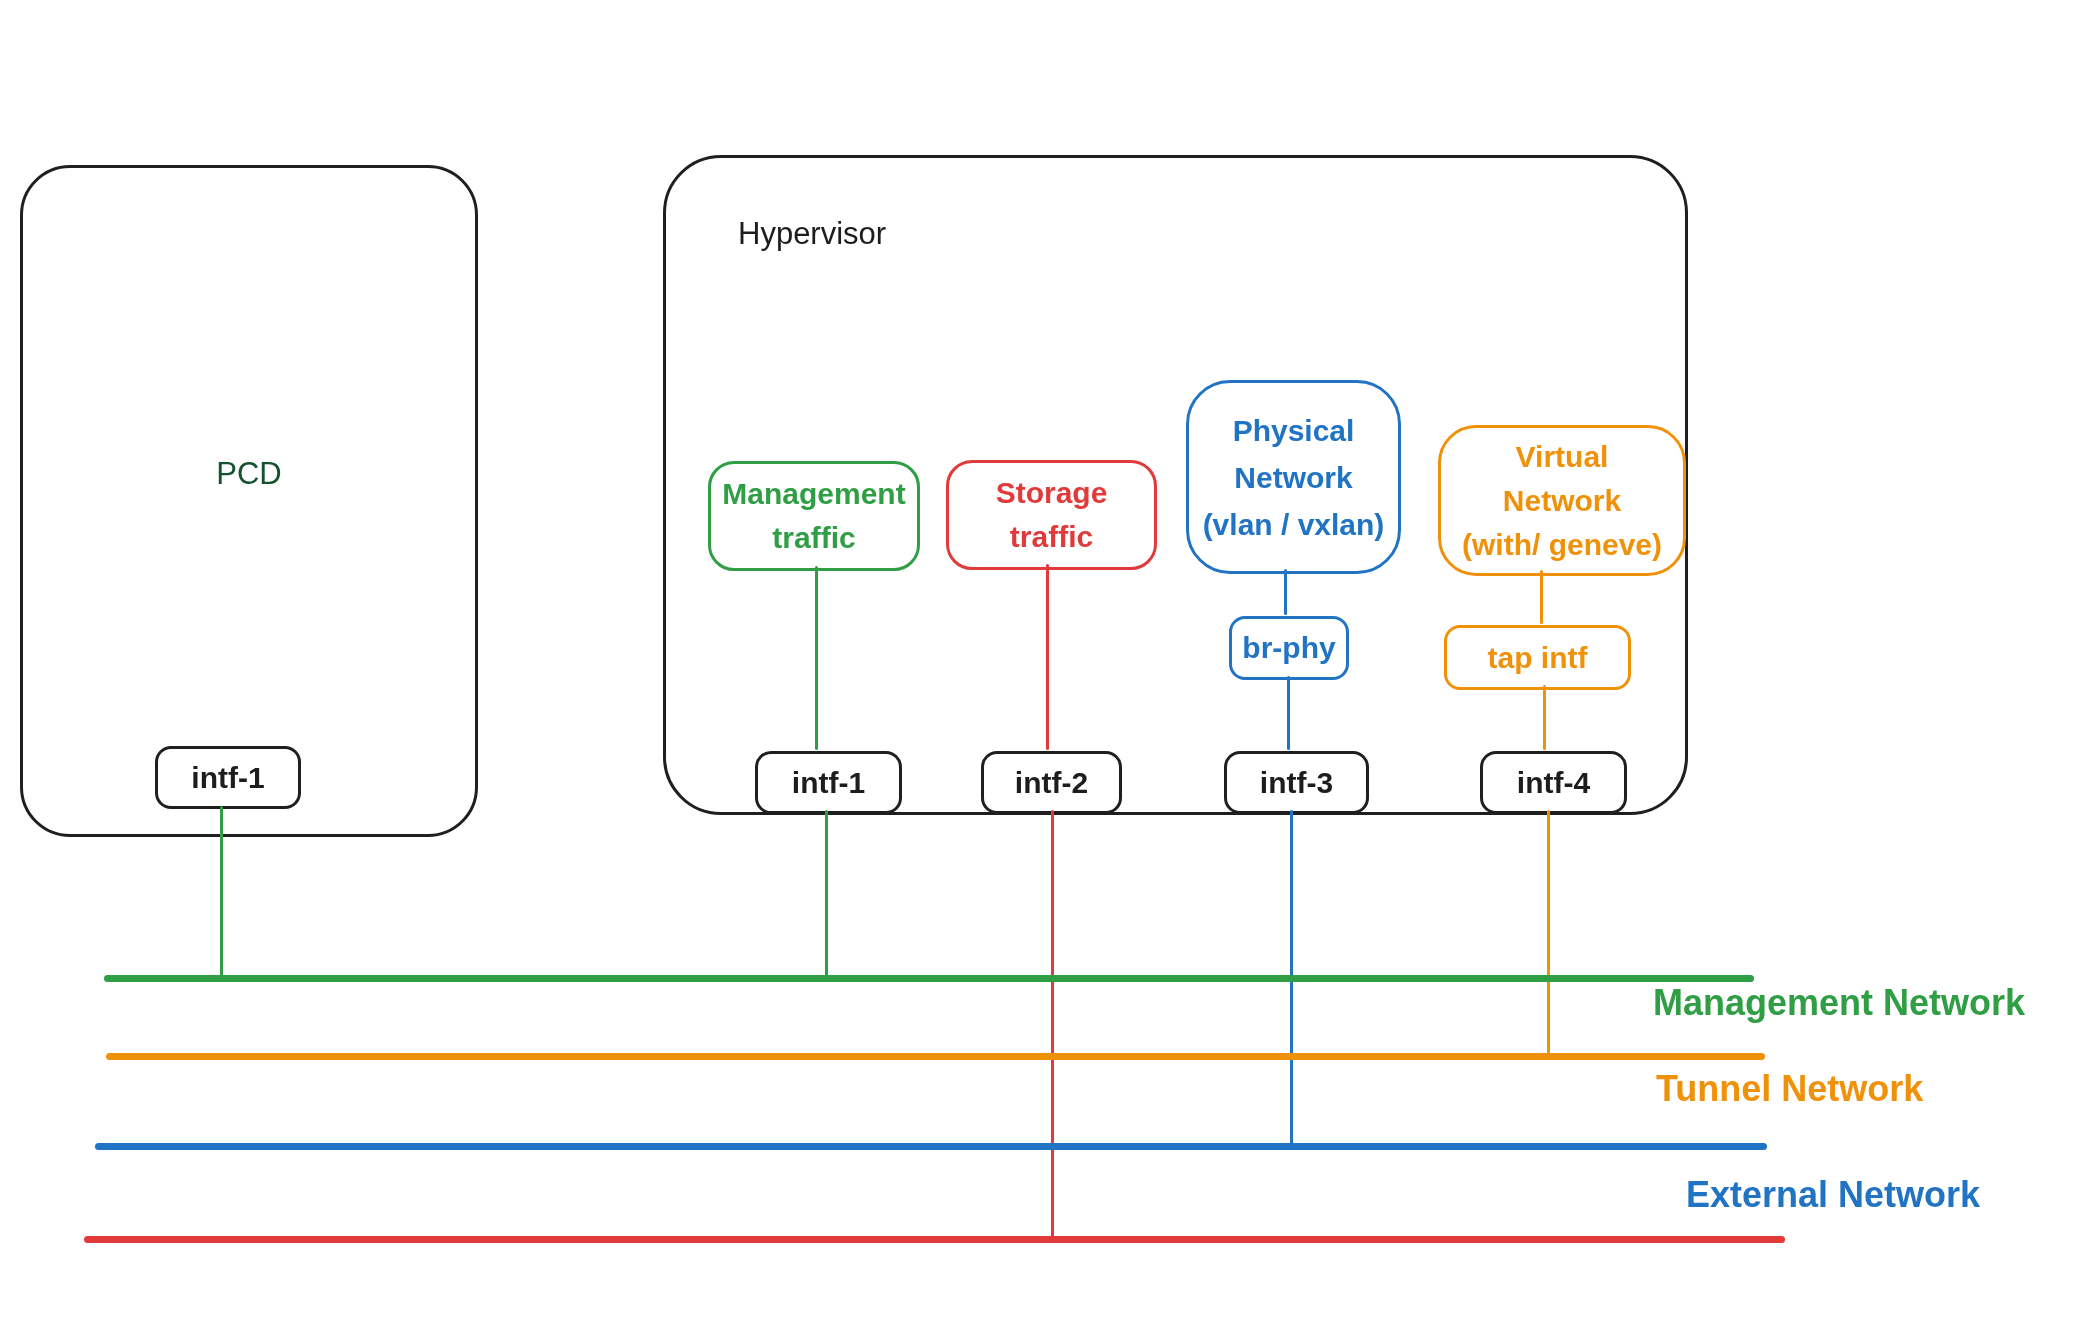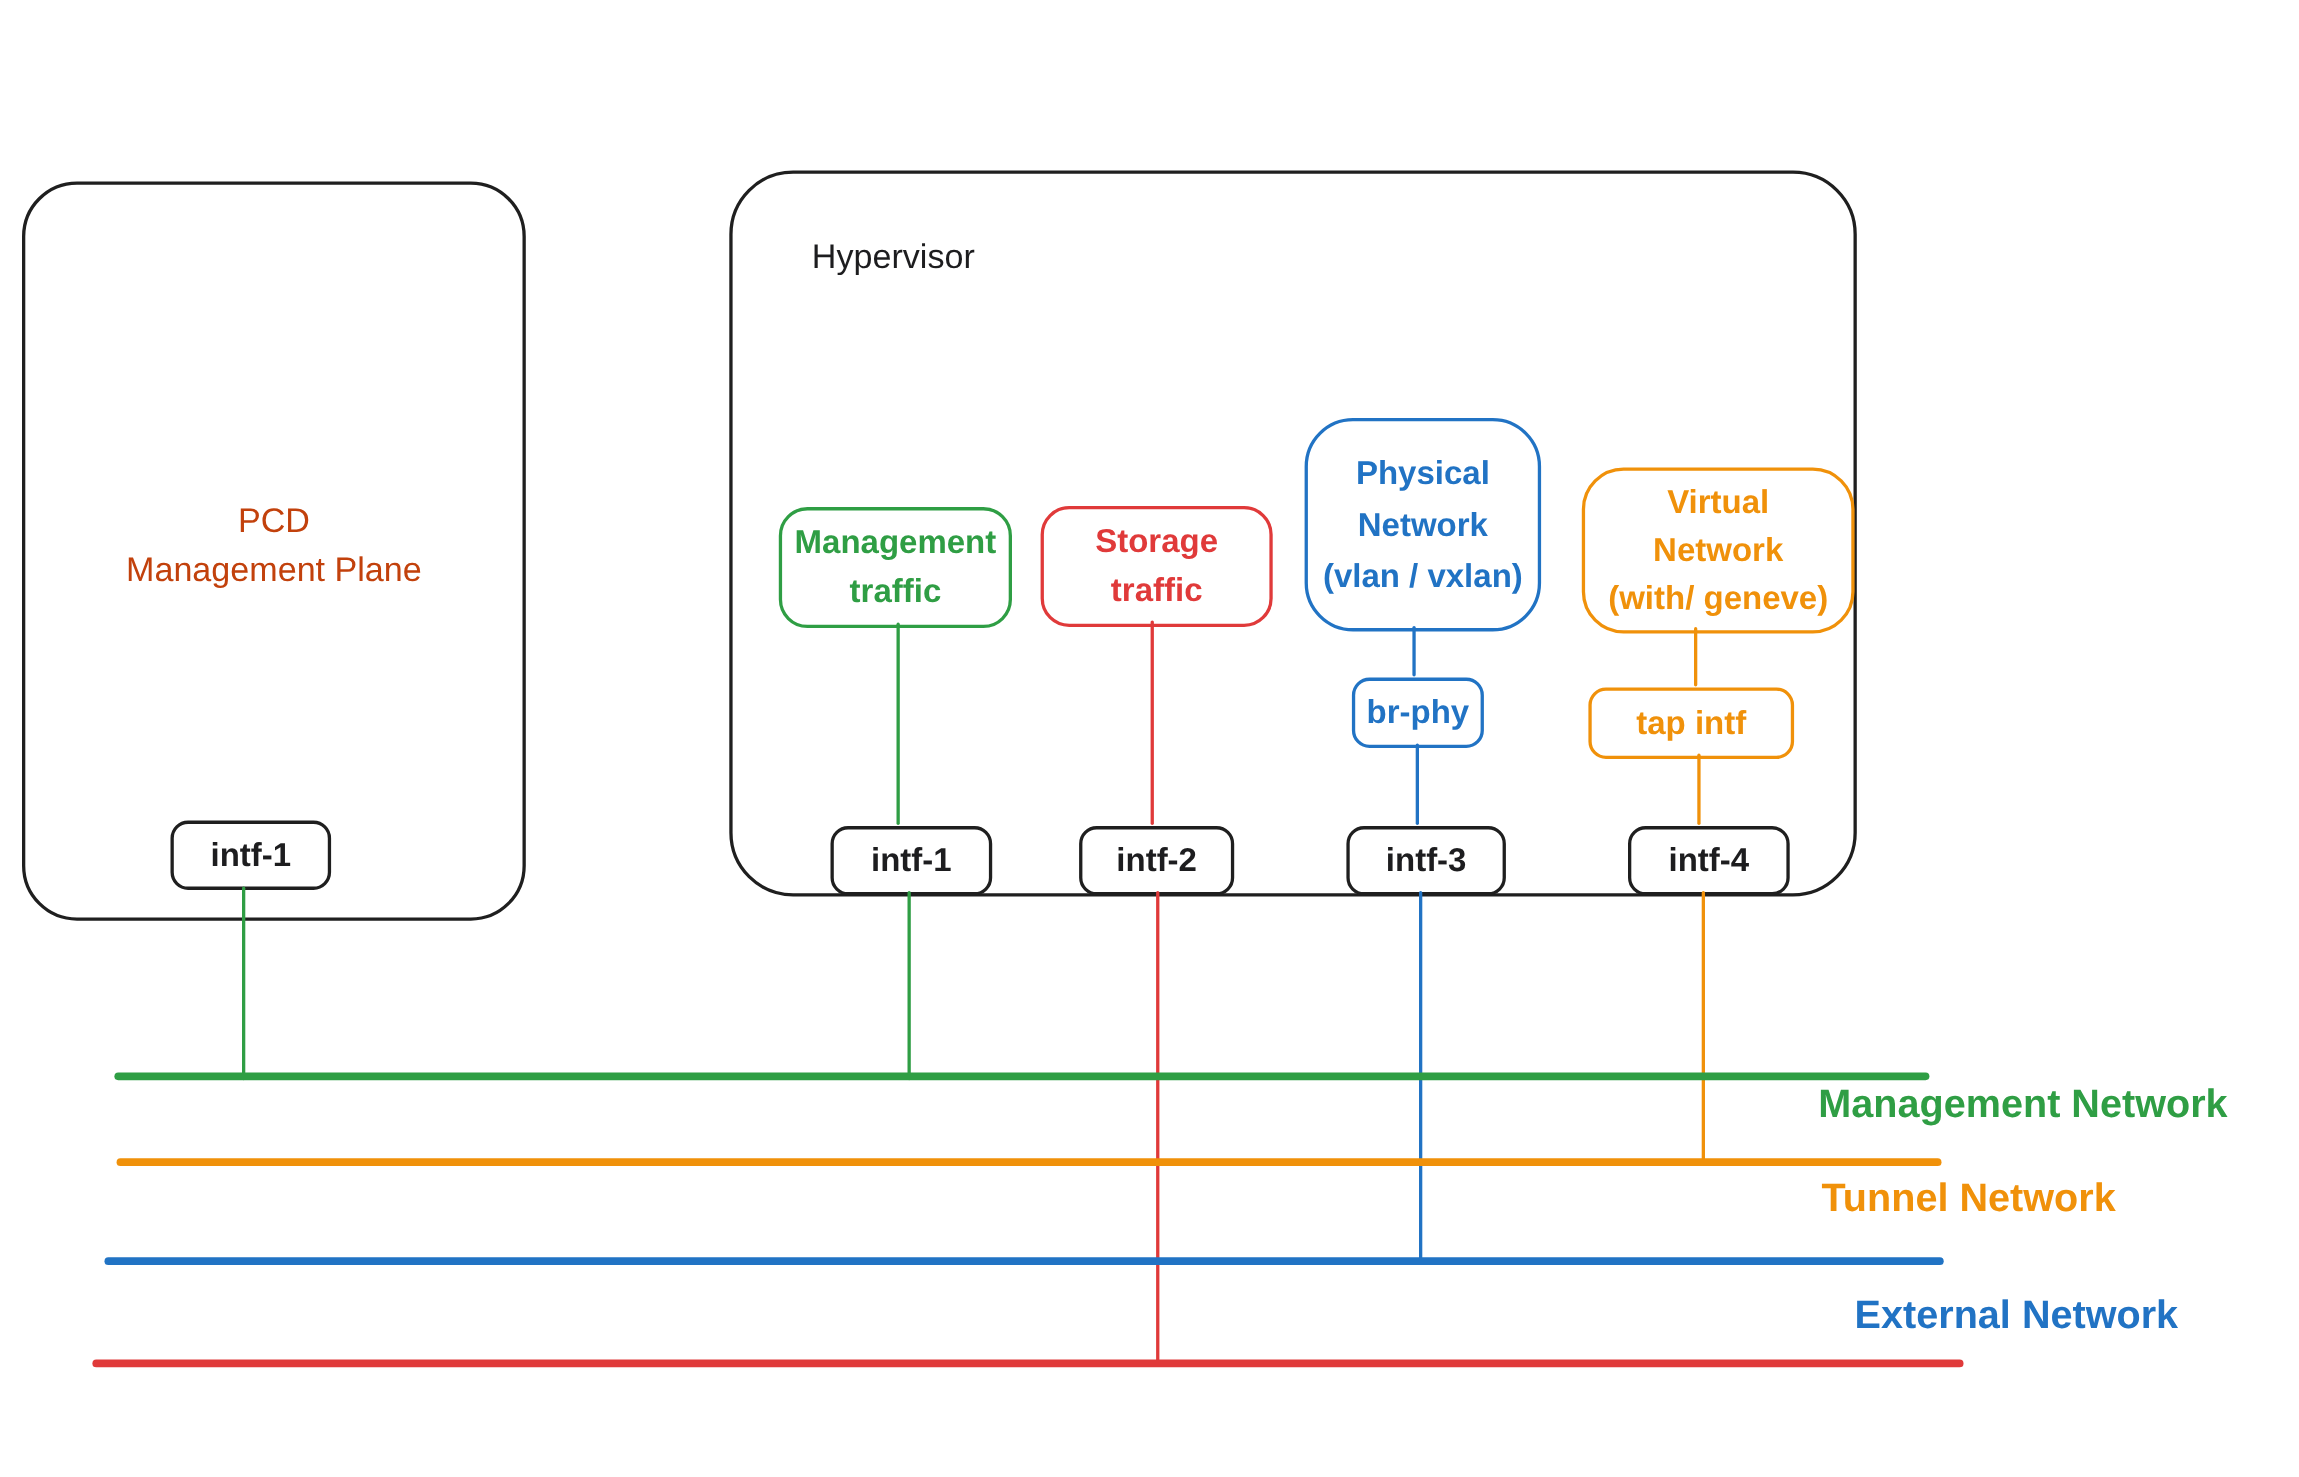--- a/index.html
+++ b/index.html
@@ -11,21 +11,21 @@
     font-family: "Liberation Sans", "DejaVu Sans", sans-serif; color: var(--ink);
   }
   .title {
     position: absolute; left: 153px; top: 16px; font-size: 40px; font-weight: 600;
     color: #1e1e1e; letter-spacing: 0.2px; margin: 0;
   }
   .box { position: absolute; background: #ffffff; border: 3px solid var(--ink); box-sizing: border-box; }
   .pcd-box { left: 20px; top: 165px; width: 458px; height: 672px; border-radius: 50px; }
   .pcd-title {
     position: absolute; left: 0; top: 284px; width: 100%; text-align: center;
-    font-size: 31px; font-weight: 500; line-height: 44px; color: #c2410c;
+    font-size: 31px; font-weight: 500; line-height: 44px; color: #14532d;
   }
   .hyp-box { left: 663px; top: 155px; width: 1025px; height: 660px; border-radius: 58px; }
   .hyp-label { position: absolute; left: 72px; top: 58px; font-size: 31px; font-weight: 500; color: #1d1d1f; }
 
   .cbox {
     position: absolute; background: #fff; border: 3px solid; box-sizing: border-box;
     display: flex; flex-direction: column; align-items: center; justify-content: center;
     text-align: center; font-weight: 600;
   }
   .cbox.green  { border-color: var(--green);  color: var(--green); }
@@ -72,21 +72,20 @@
 </style>
 </head>
 <body>
 
 <div class="canvas">
 
 
   <div class="box pcd-box">
     <div class="pcd-title">
       <div>PCD</div>
-      <div>Management Plane</div>
     </div>
     <div class="intf pcd-intf">
       <span>intf-1</span>
     </div>
   </div>
 
   <div class="box hyp-box">
     <div class="hyp-label">Hypervisor</div>
 
     <div class="cbox green mgmt-box">

